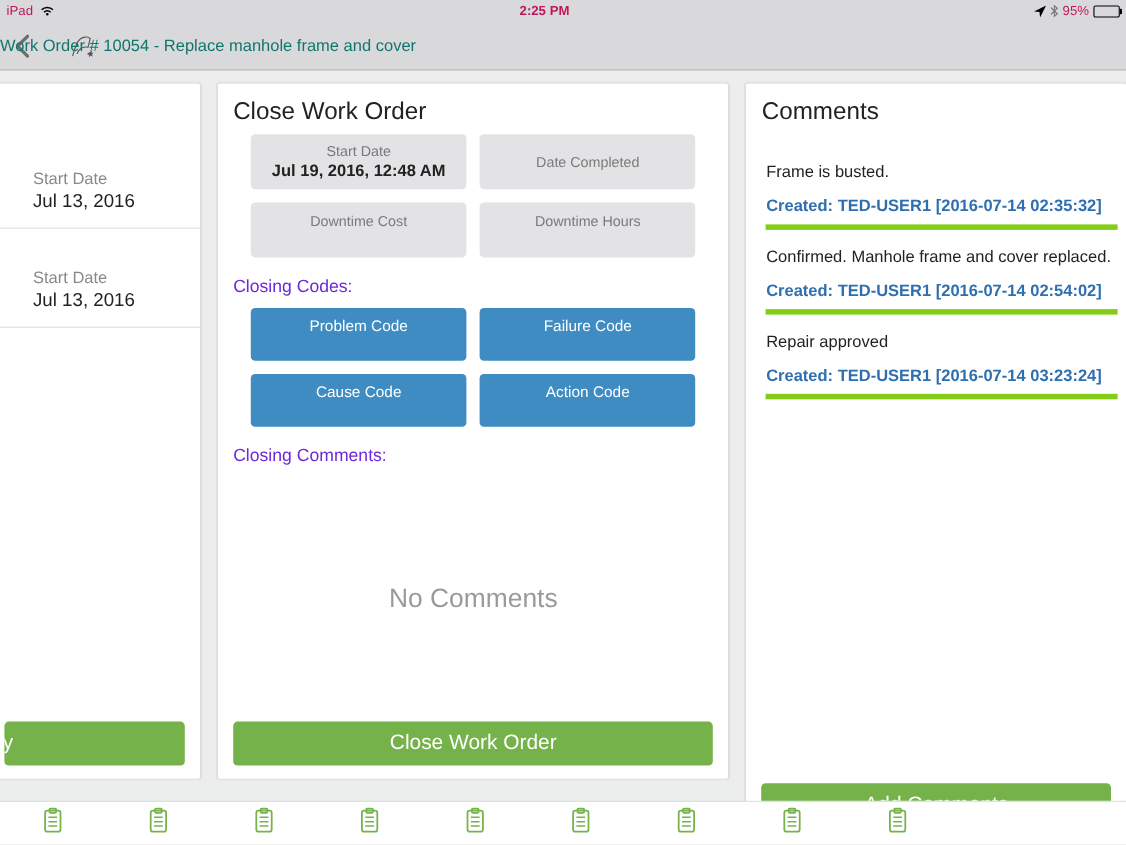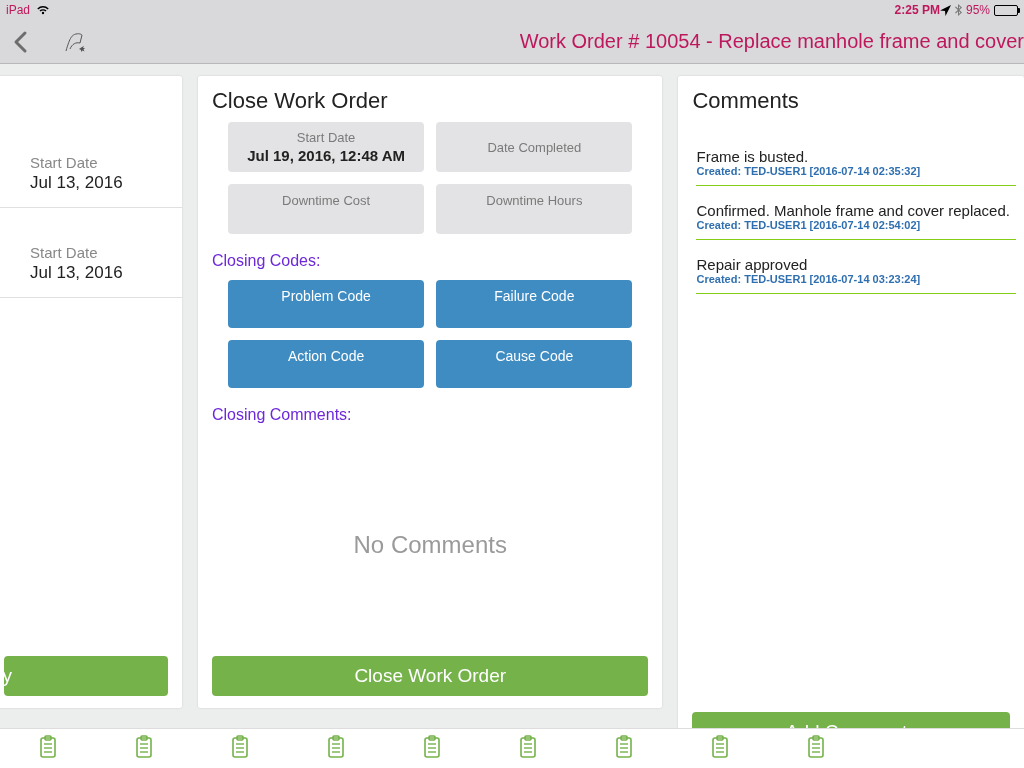--- a/index.html
+++ b/index.html
@@ -1,30 +1,30 @@
 <!DOCTYPE html>
 <html><head>
 <meta charset="utf-8">
 <style>
   * { box-sizing: border-box; margin: 0; padding: 0; }
   html, body { width: 1024px; height: 768px; overflow: hidden; font-family: "Helvetica Neue", Helvetica, Arial, sans-serif; background: #d9d9db; }
   
   .status-bar { height: 20px; background: #d9d9db; display: flex; align-items: center; font-size: 12px; padding: 0 6px; color: #be185d; }
   .sb-left { display: flex; align-items: center; gap: 6px; }
-  .sb-center { flex: 1; text-align: right; font-weight: 600; }
+  .sb-center { flex: 1; text-align: center; font-weight: 600; }
   .sb-right { display: flex; align-items: center; gap: 4px; }
   .wifi-icon svg, .arrow-icon svg, .bt-icon svg { display: block; }
   .battery { width: 24px; height: 11px; border: 1px solid #000; border-radius: 2px; position: relative; }
   .battery::after { content: ""; position: absolute; right: -3px; top: 2px; width: 2px; height: 5px; background: #000; border-radius: 0 1px 1px 0; }
   .battery-fill { background: #000; height: 100%; width: 95%; }
   
   .nav-bar { height: 44px; background: #d9d9db; border-bottom: 1px solid #b8b8ba; display: flex; align-items: center; padding: 0 10px; position: relative; }
   .nav-back { width: 22px; height: 22px; display:flex; align-items:center; justify-content:center; color:#6d6d6d;}
   .nav-flag { width: 30px; height: 24px; margin-left: 30px; display:flex; align-items:center; justify-content:center;}
-  .nav-title { position:absolute; left:0; right:0; text-align:right; font-size:20px; color:#be185d; pointer-events:none;}
+  .nav-title { position:absolute; left:0; right:0; text-align:left; font-size:15px; color:#0f766e; pointer-events:none;}
   
   .content { height: 664px; background: #eceded; padding-top: 12px; display: flex; gap: 16px; overflow: hidden; }
   .panel { background: #fff; border-radius: 2px; box-shadow: 0 0 2px rgba(0,0,0,.15); display: flex; flex-direction: column; }
   .panel-left { width: 200px; margin-left: -10px; height: 632px;}
   .panel-mid { width: 484px; height: 632px;}
   .panel-right { width: 360px; height: 688px;}
   .panel-title { font-size: 22px; color: #222; padding: 12px 14px 8px 14px; font-weight: 400;}
   
   .left-spacer { height: 70px; }
   .left-item { padding: 8px 0 14px 40px; border-bottom: 1px solid #e0e0e0;}
@@ -36,21 +36,21 @@
   .grey-box .gb-lbl { color: #7a7a7a; font-size: 13px;}
   .grey-box .gb-val { color: #222; font-size: 15px; font-weight: 600; margin-top: 2px; text-align: center;}
   .section-label { color: #6d28d9; font-size: 16px; padding: 18px 14px 10px 14px; }
   .blue-grid { display: grid; grid-template-columns: 1fr 1fr; gap: 12px; padding: 0 30px; }
   .blue-box { background: #3e8cc1; border-radius: 4px; height: 48px; color: #fff; font-size: 14px; display:flex; align-items:flex-start; justify-content:center; padding-top: 8px;}
   .no-comments { flex:1; display:flex; align-items:center; justify-content:center; color:#9a9a9a; font-size: 24px; }
   
   .comment-list { padding: 10px 8px 0 18px; display:flex; flex-direction:column; gap: 0; }
   .comment { padding: 16px 0 0 0;}
   .comment .c-text { color:#222; font-size: 15px; }
-  .comment .c-meta { color:#2f6fb0; font-size: 11px; font-weight:600; padding-bottom: 8px; border-bottom: 1px solid #84cc16;}
+  .comment .c-meta { color:#2f6fb0; font-size: 15px; font-weight:600; margin-top: 14px; padding-bottom: 8px; border-bottom: 5px solid #84cc16;}
   .panel-spacer { flex:1; }
   
   .green-btn { background: #75b24a; color:#fff; font-size:19px; border:none; border-radius:4px; height:40px; cursor:pointer; }
   .mid-btn { margin: 0 14px 12px 14px; }
   .right-btn { margin: 1px 14px 12px 14px; }
   .left-btn { margin: 0 14px 12px 14px; text-align:right; padding-right: 100px; overflow:hidden; white-space:nowrap; display:flex; align-items:center; justify-content:flex-start; padding-left:0;}
   .left-btn span { margin-left:-30px; }
   
   .toolbar { height: 40px; background: #fff; border-top: 1px solid #ddd; display:flex; align-items:center; }
   .tool-item { width: 96px; display:flex; justify-content:center; }
@@ -133,22 +133,22 @@
         <div class="gb-lbl" style="margin-top:-18px">Downtime Cost</div>
       </div>
       <div class="grey-box">
         <div class="gb-lbl" style="margin-top:-18px">Downtime Hours</div>
       </div>
     </div>
     <div class="section-label">Closing Codes:</div>
     <div class="blue-grid">
       <div class="blue-box">Problem Code</div>
       <div class="blue-box">Failure Code</div>
+      <div class="blue-box">Cause Code</div>
       <div class="blue-box">Action Code</div>
-      <div class="blue-box">Cause Code</div>
     </div>
     <div class="section-label">Closing Comments:</div>
     <div class="no-comments">No Comments</div>
     <button class="green-btn mid-btn">Close Work Order</button>
   </div>
 
   <div class="panel panel-right">
     <div class="panel-title">Comments</div>
     <div class="comment-list">
       <div class="comment">

